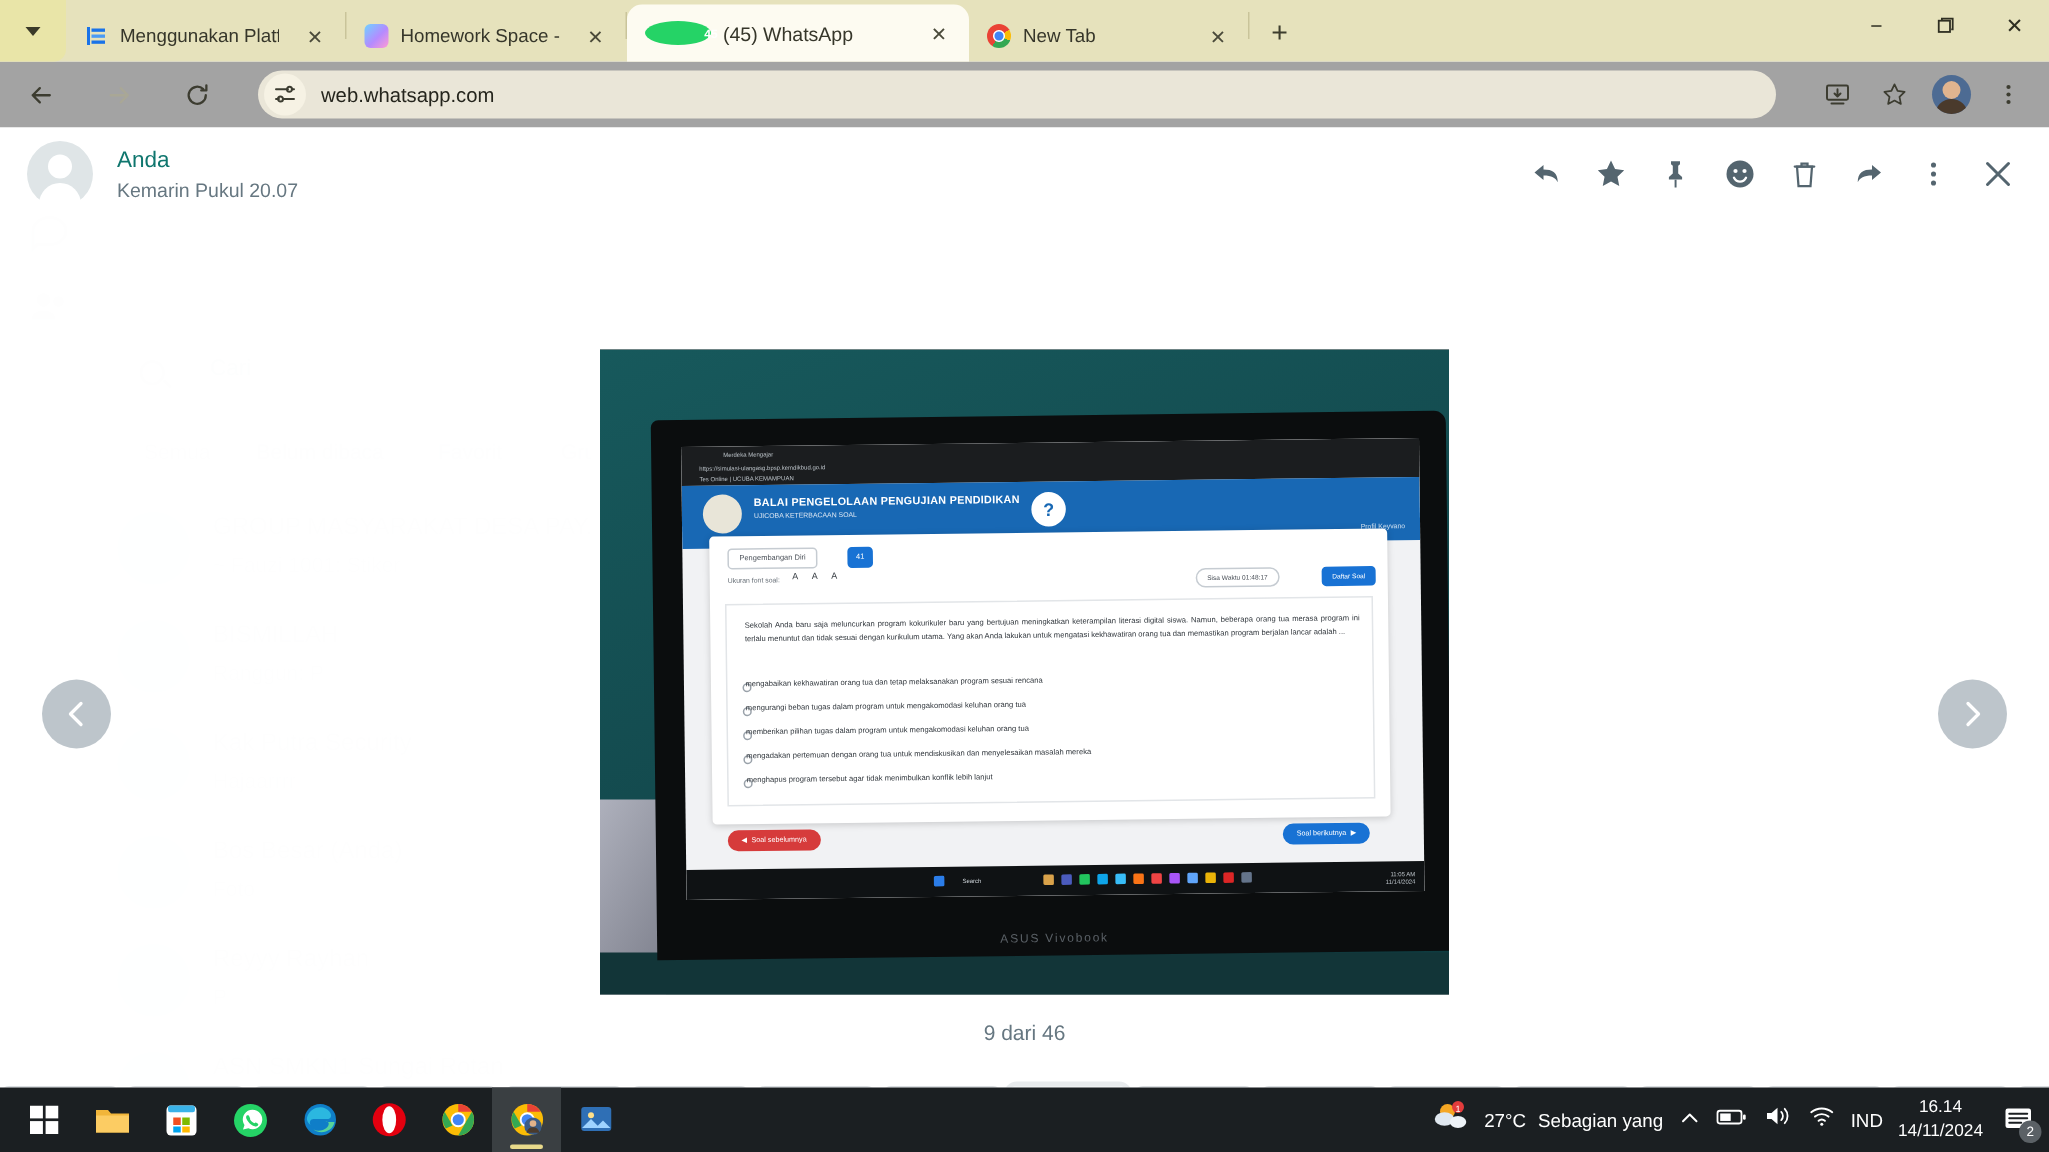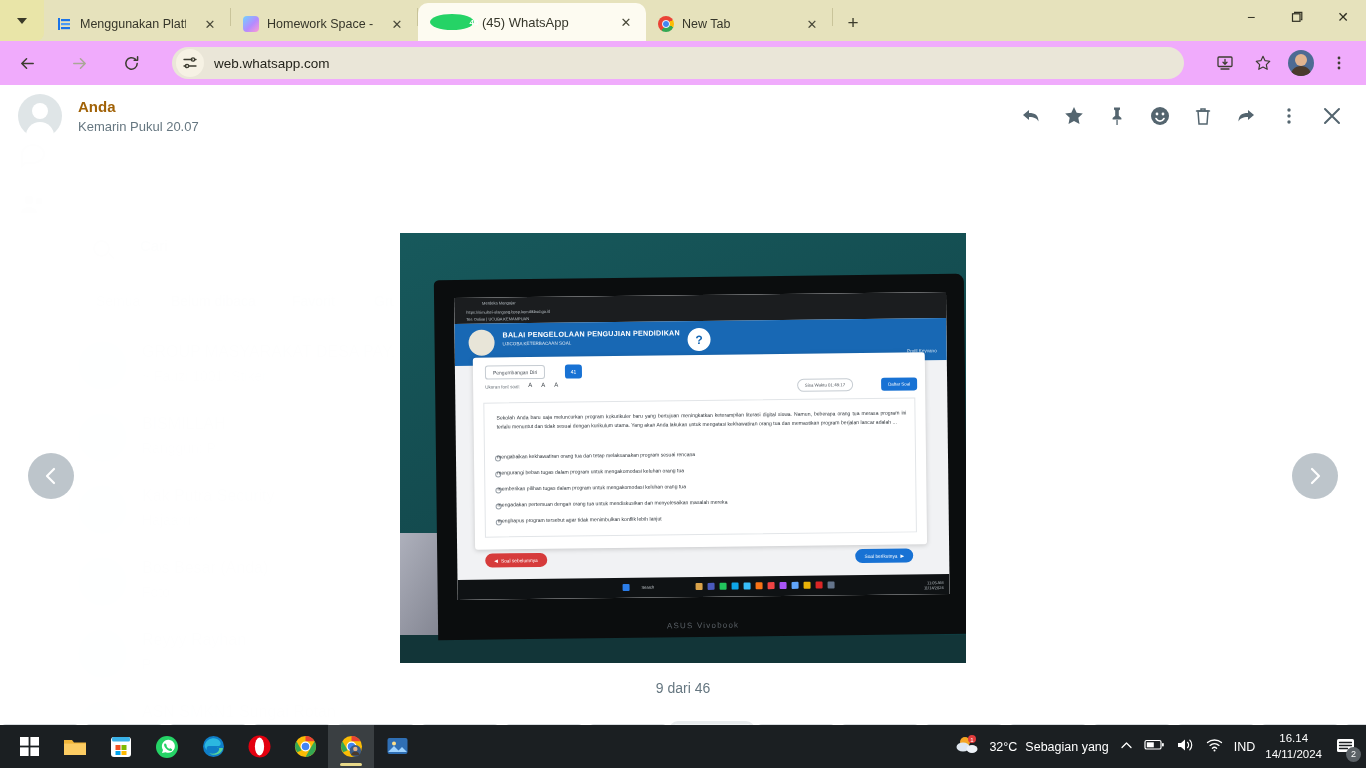--- a/index.html
+++ b/index.html
@@ -54,21 +54,21 @@
     background: linear-gradient(135deg,#6fd3ff,#b48bff 55%,#ff9ad4); }
   .fv-wa { width:16px;height:16px;border-radius:50%; background:#25d366; color:#fff;
     font-size:8px; display:flex; align-items:center; justify-content:center; font-weight:bold;padding-left:44px; }
   .fv-chrome { width:15px;height:15px;border-radius:50%;
     background: conic-gradient(from -60deg,#ea4335 0 33%, #fbbc05 33% 48%, #34a853 48% 76%, #ea4335 76% 100%);
     position:relative;}
   .fv-chrome::after{content:"";position:absolute;inset:4.2px;border-radius:50%;background:#4285f4;border:1.2px solid #fff;}
 
   
   .toolbar {
-    height: 44px; background:#f0abfc; display:flex; align-items:center; padding: 0 10px; gap: 18px;
+    height: 44px; background:#a3a3a3; display:flex; align-items:center; padding: 0 10px; gap: 18px;
   }
   .tbtn { width:34px;height:34px;border-radius:50%;display:flex;align-items:center;justify-content:center;color:#3c3c30; }
   .omnibox {
     flex: 1; height: 32px; background:#eae6d8; border-radius:16px; display:flex; align-items:center;
     margin: 0 6px; padding: 0 6px 0 4px;
   }
   .omni-icon{ width:28px;height:28px;border-radius:50%;display:flex;align-items:center;justify-content:center;background:#f6f2e4; }
   .omni-url{ font-size:13.5px; color:#24241c; margin-left:10px; }
   .right-icons{ display:flex; align-items:center; gap:4px; }
   .avatar-btn{ width:26px;height:26px;border-radius:50%;overflow:hidden;background:#4d6b93;position:relative;margin:0 4px; }
@@ -100,21 +100,21 @@
   .bg-bubble { position:absolute; background:#f7f8f8; border-radius:8px; }
   .bg-hd { position:absolute; font-size:10px; color:#f3f4f5; background:#f8f9f9; border-radius:3px; padding:1px 4px; font-weight:bold; }
 
   
   .viewer { position:absolute; inset:0; background: rgba(255,255,255,0.93); }
   .viewer-head { position:absolute; left:0; top:0; width:1366px; height:62px; display:flex; align-items:center; padding:0 18px; }
   .v-avatar { width:44px;height:44px;border-radius:50%;background:#dfe5e7;position:relative;flex:0 0 44px; }
   .v-avatar::before{content:"";position:absolute;left:14px;top:9px;width:16px;height:16px;border-radius:50%;background:#fff;}
   .v-avatar::after{content:"";position:absolute;left:8px;top:28px;width:28px;height:16px;border-radius:14px 14px 0 0;background:#fff;}
   .v-meta { margin-left:16px; }
-  .v-name { font-size:15px; font-weight:bold; color:#a16207; }
+  .v-name { font-size:15px; font-weight:normal; color:#0f766e; }
   .v-time { font-size:13px; color:#667781; margin-top:4px; }
   .v-actions { margin-left:auto; display:flex; align-items:center; gap:11px; }
   .v-act { width:32px;height:32px;display:flex;align-items:center;justify-content:center;color:#54656f; }
 
   .mediawrap { position:absolute; left:0; top:148px; width:1366px; height:440px; display:flex; align-items:flex-start; justify-content:center; }
   .photo { width:566px; height:430px; position:relative; overflow:hidden; background:#1d2b2b; }
 
   .navarrow { position:absolute; top:368px; width:46px;height:46px;border-radius:50%;
     background:rgba(134,150,160,0.55); display:flex; align-items:center; justify-content:center; color:#fff; }
   .navarrow.left { left:28px; }
@@ -619,21 +619,21 @@
     <div class="tray-weather">
       <span>
         <svg width="26" height="22" viewBox="0 0 26 22">
             <circle cx="10" cy="8" r="5" fill="#f5a623"></circle>
             <ellipse cx="8" cy="13" rx="6.5" ry="4.5" fill="#dfe7ef"></ellipse>
             <ellipse cx="17" cy="15" rx="5.5" ry="4" fill="#eef3f8"></ellipse>
             <circle cx="17" cy="5" r="4" fill="#e23c3c"></circle>
             <text x="17" y="8" font-size="6" fill="#fff" text-anchor="middle" font-family="Liberation Sans">1</text>
           </svg>
       </span>
-      <span class="tray-txt">32°C</span>
+      <span class="tray-txt">27°C</span>
       <span class="tray-txt">Sebagian yang</span>
     </div>
     <span style="font-size:12px;">
       <svg width="15" height="15" viewBox="0 0 15 15">
           <path d="M3 9.5l4.5-4.5L12 9.5" fill="none" stroke="#fff" stroke-width="1.3" stroke-linecap="round" stroke-linejoin="round"></path>
         </svg>
     </span>
     <span>
       <svg width="22" height="15" viewBox="0 0 22 15">
           <rect x="1" y="3.5" width="16" height="8.5" rx="1.6" fill="none" stroke="#fff" stroke-width="1.2"></rect>

